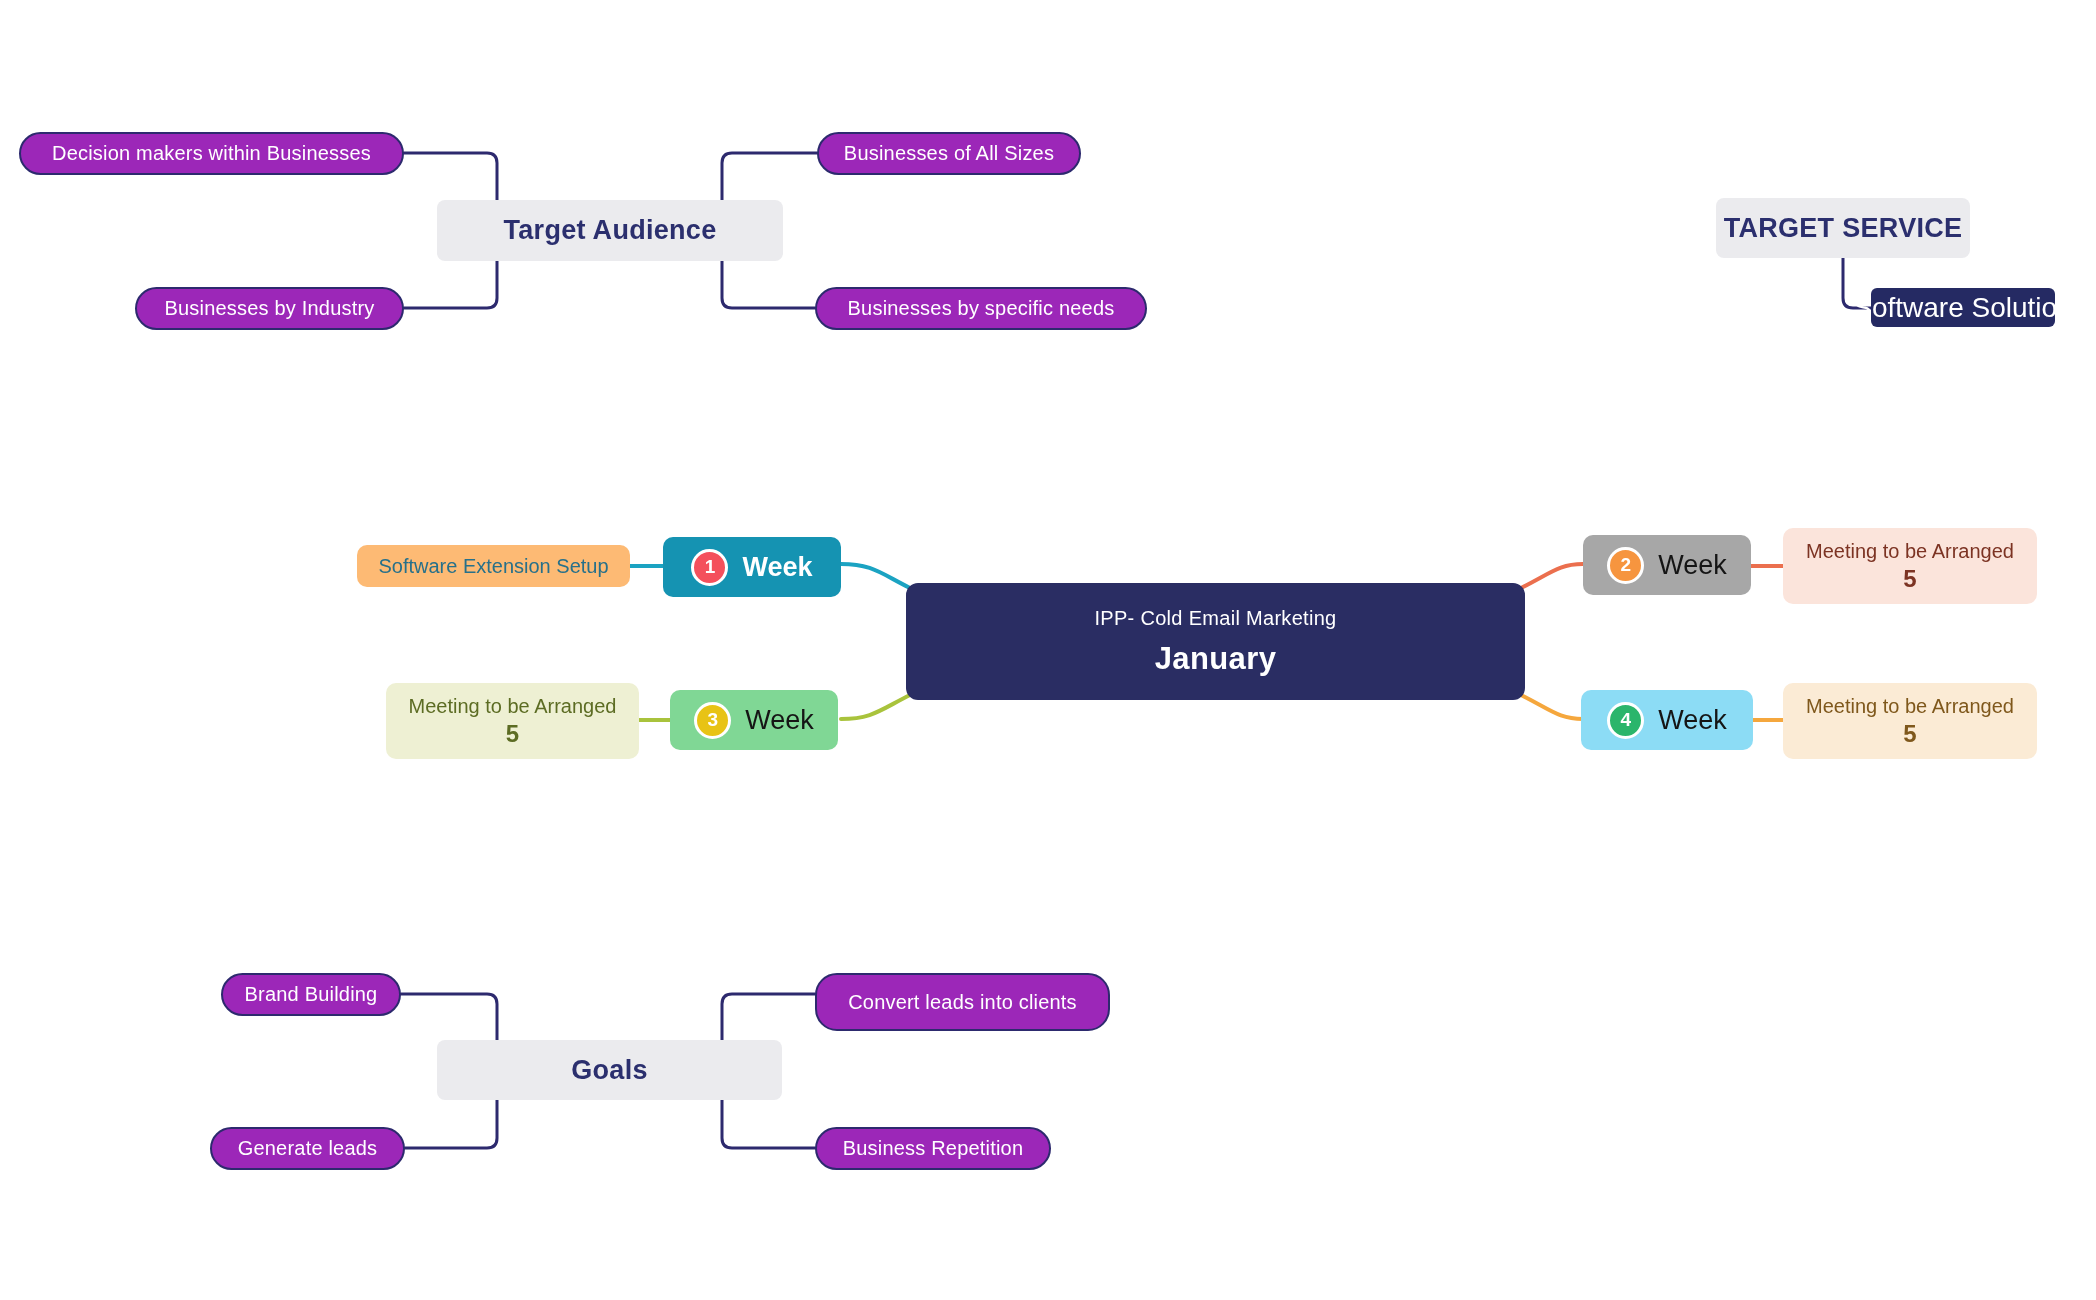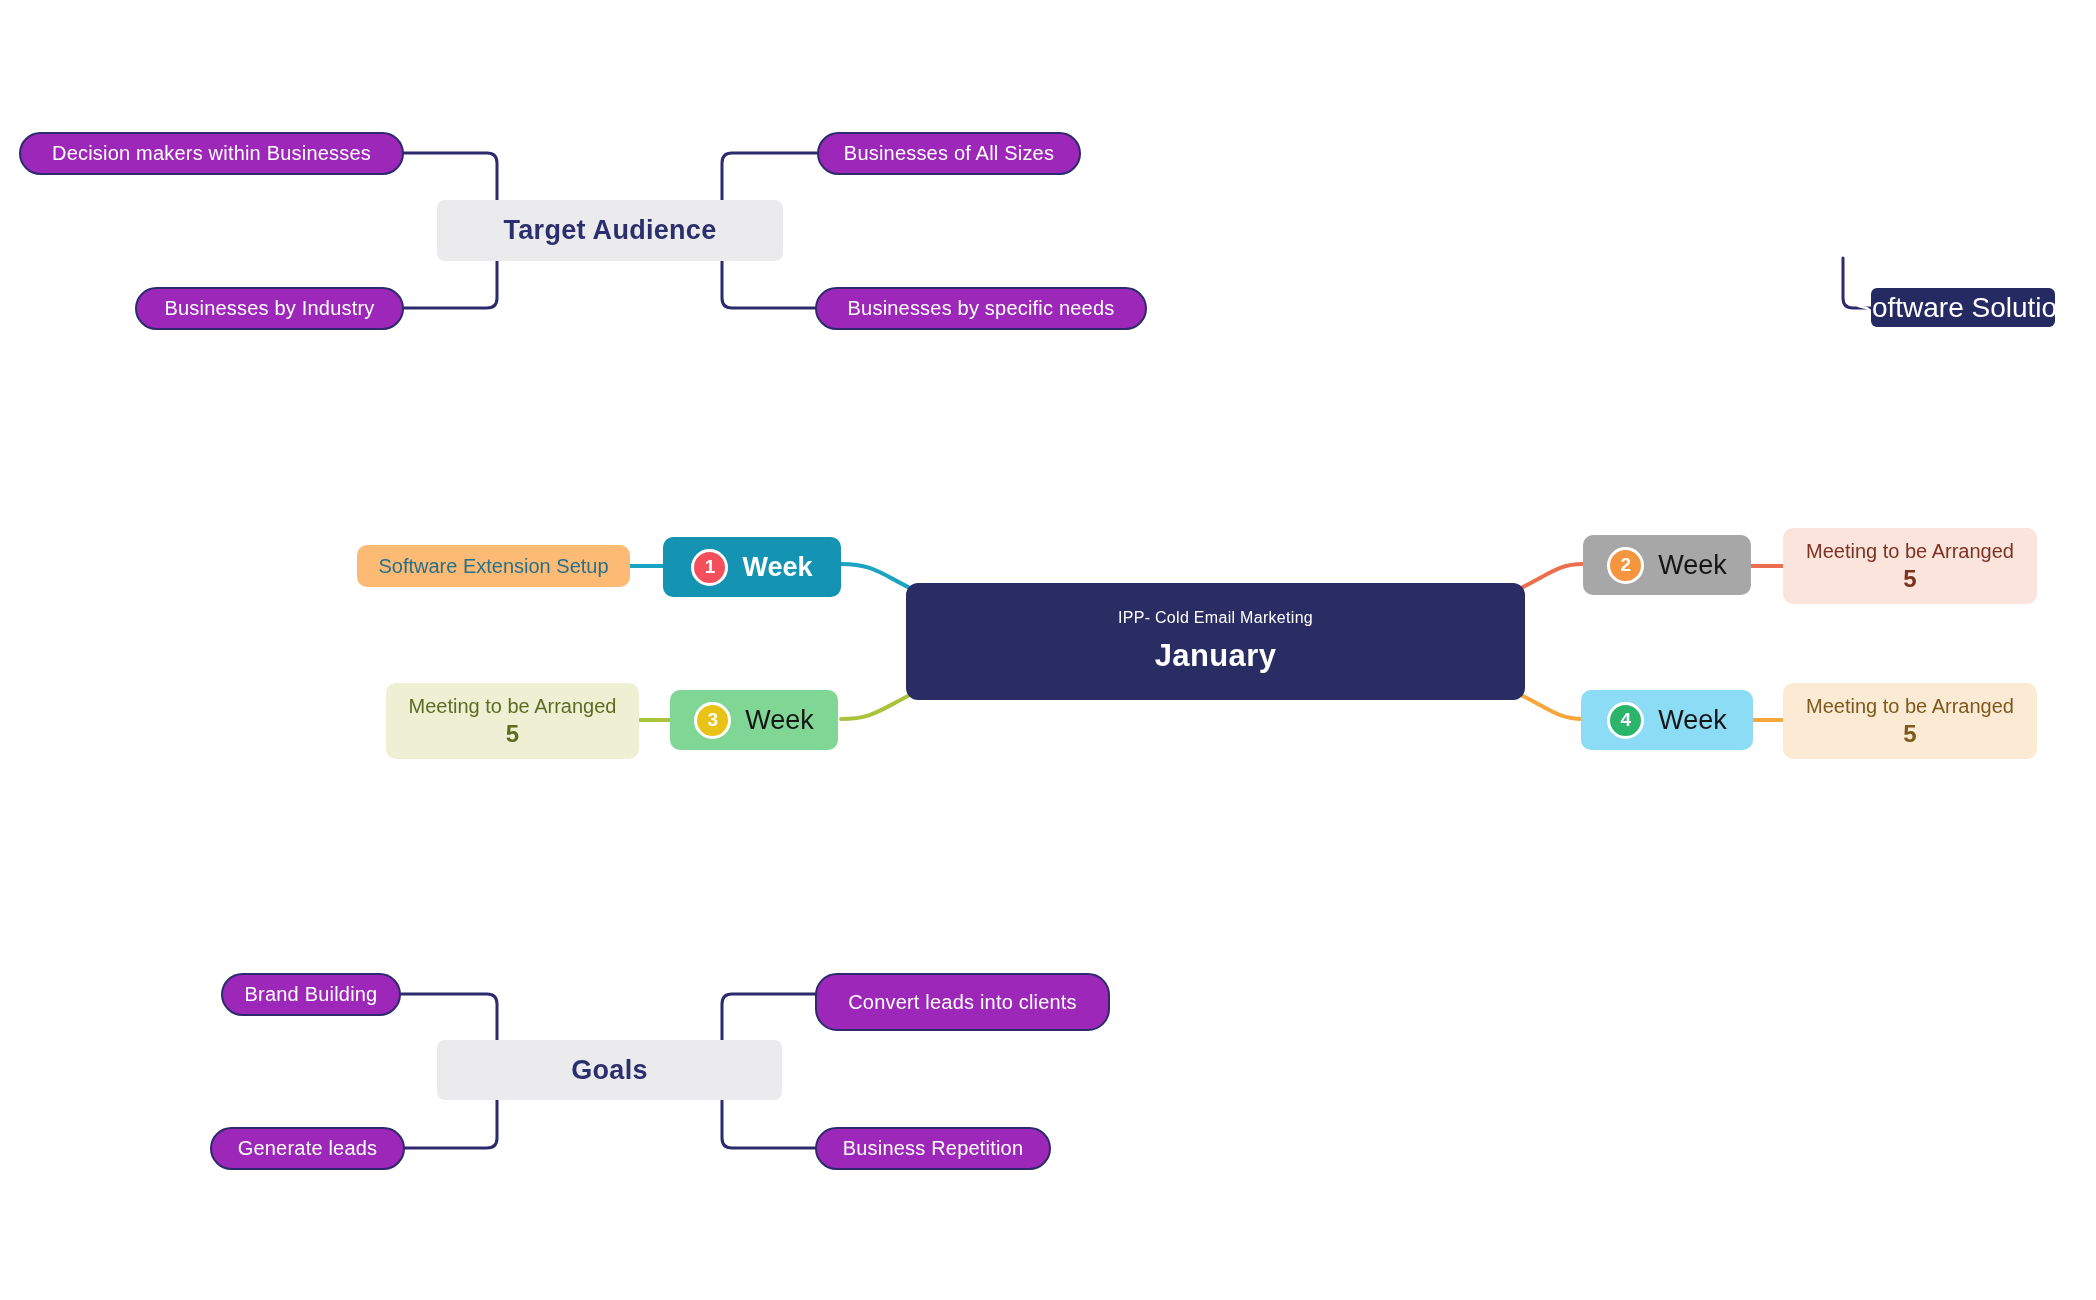--- a/index.html
+++ b/index.html
@@ -16,21 +16,21 @@
   }
   .topicbox{
     position:absolute;display:flex;align-items:center;justify-content:center;
     background:#ebebee;border-radius:8px;color:#2b2f6e;
     font-size:27px;font-weight:700;letter-spacing:.3px;cursor:pointer;
   }
   .central{
     position:absolute;display:flex;flex-direction:column;align-items:center;justify-content:center;
     background:#2a2d63;border-radius:12px;color:#ffffff;cursor:pointer;
   }
-  .central .l1{font-size:16px;font-weight:400;letter-spacing:.3px;}
+  .central .l1{font-size:20px;font-weight:400;letter-spacing:.3px;}
   .central .l2{font-size:31px;font-weight:700;margin-top:11px;letter-spacing:.4px;}
   .week{
     position:absolute;display:flex;align-items:center;justify-content:center;gap:14px;
     border-radius:10px;font-size:27px;font-weight:500;cursor:pointer;
   }
   .badge{
     width:31px;height:31px;border:3.5px solid #ffffff;border-radius:50%;
     display:flex;align-items:center;justify-content:center;
     color:#ffffff;font-size:19px;font-weight:700;flex:0 0 auto;
   }
@@ -113,20 +113,23 @@
   <div class="topicbox n-ta">
     <span>Target Audience</span>
   </div>
   <div class="pill n-allsizes">
     <span>Businesses of All Sizes</span>
   </div>
   <div class="pill n-specific">
     <span>Businesses by specific needs</span>
   </div>
 
+  <div class="topicbox n-ts">
+    <span>TARGET SERVICE</span>
+  </div>
   <div class="solution n-solution">
     <span>Software Solution</span>
   </div>
 
   <div class="note n-note1">
     <span>Software Extension Setup</span>
   </div>
   <div class="week n-week1">
     <span class="badge">1</span>
     <span>Week</span>

